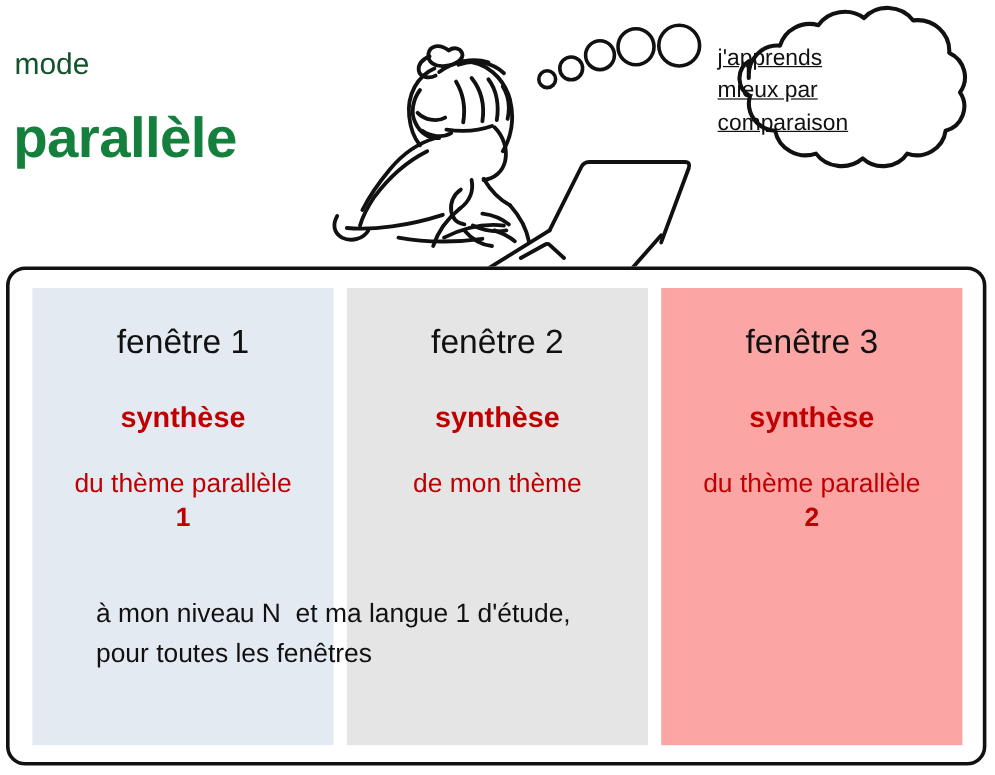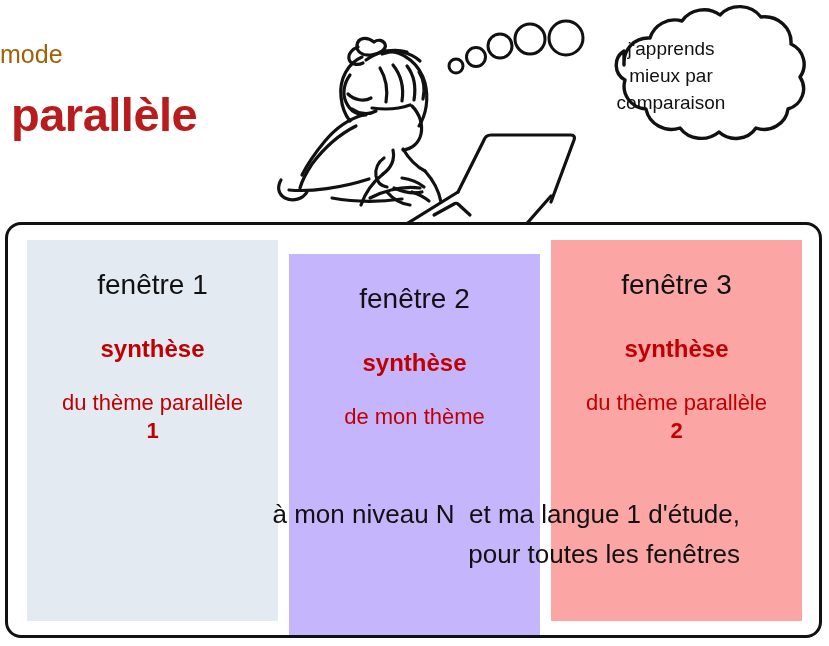--- a/index.html
+++ b/index.html
@@ -14,34 +14,34 @@
     position: relative;
     width: 829px;
     height: 646px;
     background: #ffffff;
     overflow: hidden;
   }
 
   
   .mode-label {
     position: absolute;
-    left: 0;
+    left: 12px;
     top: 42px;
     font-size: 25px;
-    color: #a16207;
+    color: #14532d;
     line-height: 1;
     white-space: nowrap;
   }
   .mode-title {
     position: absolute;
     left: 11px;
     top: 90px;
     font-size: 47px;
     font-weight: bold;
-    color: #b91c1c;
+    color: #15803d;
     line-height: 1.05;
     letter-spacing: -0.5px;
     white-space: nowrap;
   }
 
   
   .illustration {
     position: absolute;
     left: 262px;
     top: 2px;
@@ -64,27 +64,27 @@
   .cloud {
     position: absolute;
     left: 562px;
     top: 4px;
     width: 265px;
     height: 170px;
   }
   .cloud svg { display:block; width:100%; height:100%; }
   .cloud-text {
     position: absolute;
-    left: 572px;
+    left: 598px;
     top: 36px;
     width: 198px;
-    text-align: center;
     font-size: 19px;
     color: #111111;
     line-height: 1.42;
+    text-decoration: underline;
   }
   .cloud-text div { white-space: nowrap; }
 
   
   .frame {
     position: absolute;
     left: 5px;
     top: 222px;
     width: 817px;
     height: 416px;
@@ -105,21 +105,21 @@
     justify-content: space-between;
   }
   .panel {
     width: 251px;
     height: 381px;
     box-sizing: border-box;
     padding-top: 31px;
     text-align: center;
   }
   .panel-1 { background: #e4eaf2; }
-  .panel-2 { background: #c4b5fd; margin-top: 14px; }
+  .panel-2 { background: #e5e5e5; }
   .panel-3 { background: #fca5a5; }
 
   .panel-window {
     font-size: 28px;
     color: #111111;
     line-height: 1;
     margin-bottom: 38px;
     white-space: nowrap;
   }
   .panel-synthese {
@@ -139,22 +139,22 @@
     font-weight: bold;
     display: block;
   }
 
   
   .caption {
     position: absolute;
     left: 80px;
     top: 494px;
     width: 660px;
-    text-align: right;
-    font-size: 26px;
+    text-align: left;
+    font-size: 22px;
     color: #111111;
     line-height: 1.55;
   }
   .caption div { white-space: pre; }
 </style>
 </head>
 <body>
 
 <div id="root">
 

